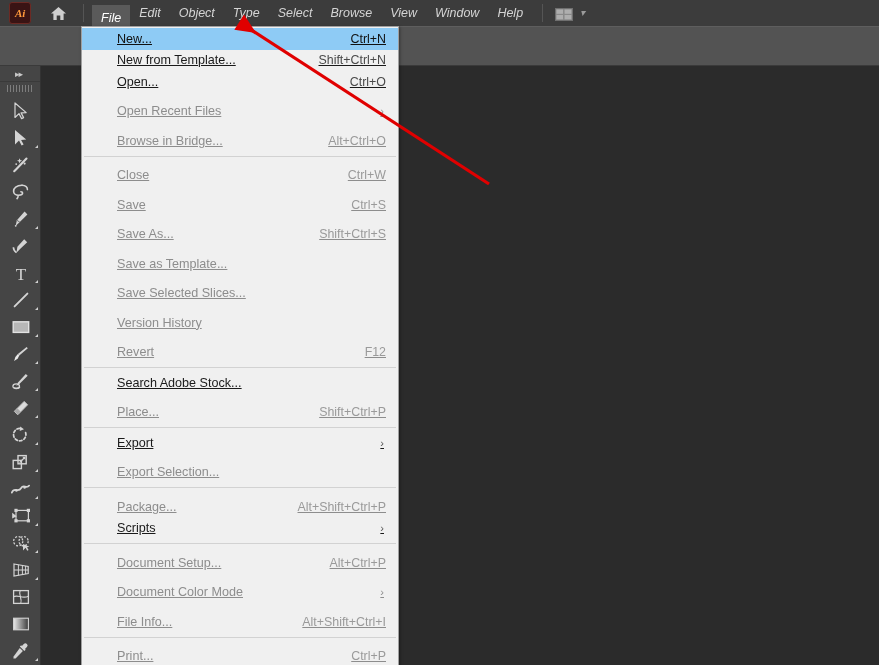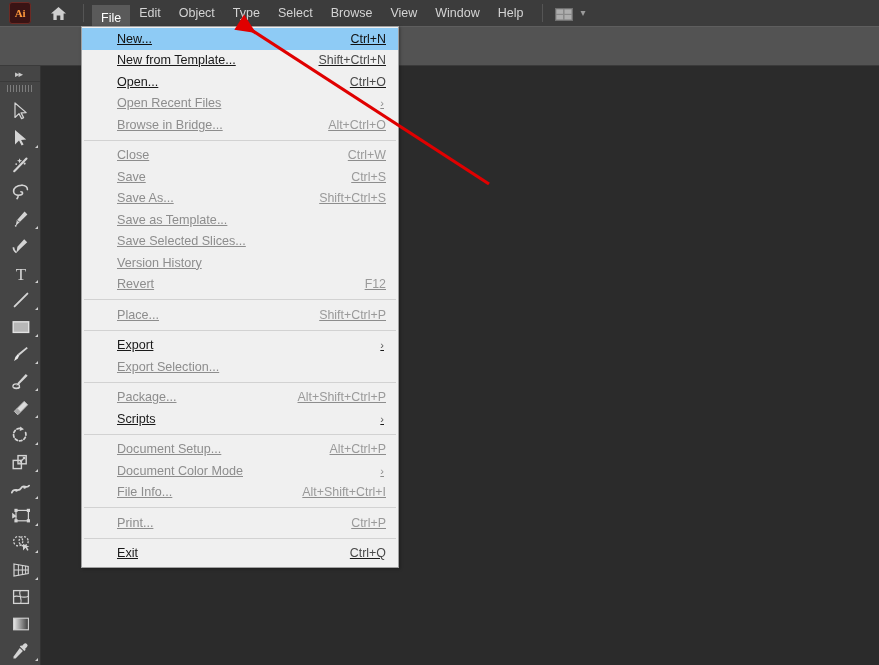--- a/index.html
+++ b/index.html
@@ -25,20 +25,21 @@
 
   
   #menubar {
     position: absolute;
     left: 0; top: 0;
     width: 879px; height: 26px;
     background: #3c3c3c;
     display: flex;
     align-items: center;
     box-sizing: border-box;
+    font-style: italic;
   }
   .ai-logo {
     width: 20px; height: 20px;
     margin-left: 9px;
     background: #3a1414;
     border: 1px solid #6d2a24;
     border-radius: 3px;
     color: #ff9a3c;
     font-size: 11px;
     font-weight: bold;
@@ -177,21 +178,21 @@
     align-items: center;
     position: relative;
     padding-left: 35px;
     padding-right: 12px;
     font-size: 12.6px;
     color: #1a1a1a;
     white-space: nowrap;
     box-sizing: border-box;
     text-decoration: underline;
   }
-  .mrow.disabled { color: #8d8d8d; }
+  .mrow.disabled { color: #8d8d8d; margin-top: 8px; }
   .mrow.highlight { background: #8ecbf5; color: #111; }
   .mrow .label { flex: 0 0 auto; }
   .mrow .accel {
     margin-left: auto;
     font-size: 12.4px;
     color: #4a4a4a;
   }
   .mrow.disabled .accel { color: #9a9a9a; }
   .mrow.highlight .accel { color: #111; }
   .mrow .submenu-arrow {
@@ -506,20 +507,23 @@
         <span class="label">Save Selected Slices...</span>
       </div>
       <div class="mrow disabled">
         <span class="label">Version History</span>
       </div>
       <div class="mrow disabled">
         <span class="label">Revert</span>
         <span class="accel">F12</span>
       </div>
       <div class="msep"></div>
+      <div class="mrow">
+        <span class="label">Search Adobe Stock...</span>
+      </div>
       <div class="mrow disabled">
         <span class="label">Place...</span>
         <span class="accel">Shift+Ctrl+P</span>
       </div>
       <div class="msep"></div>
       <div class="mrow">
         <span class="label">Export</span>
         <span class="submenu-arrow">›</span>
       </div>
       <div class="mrow disabled">

